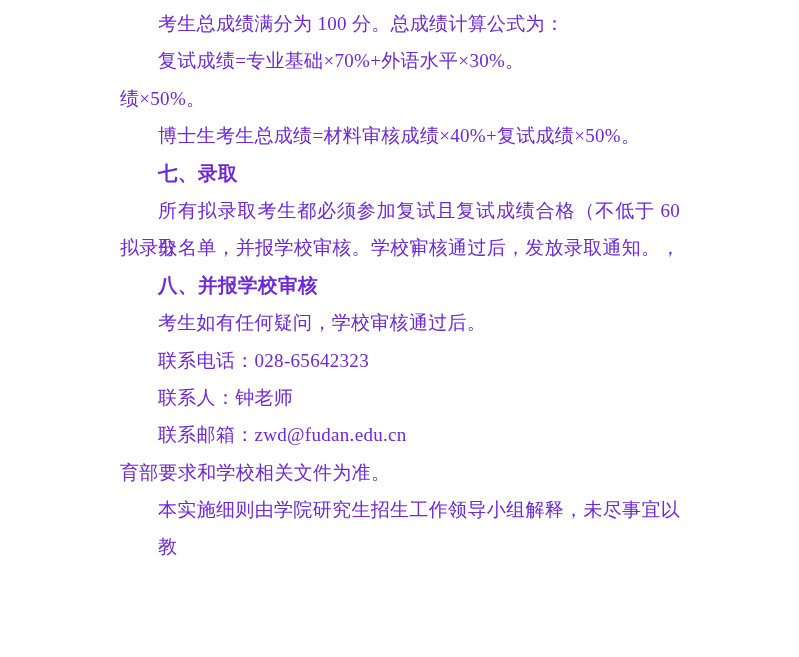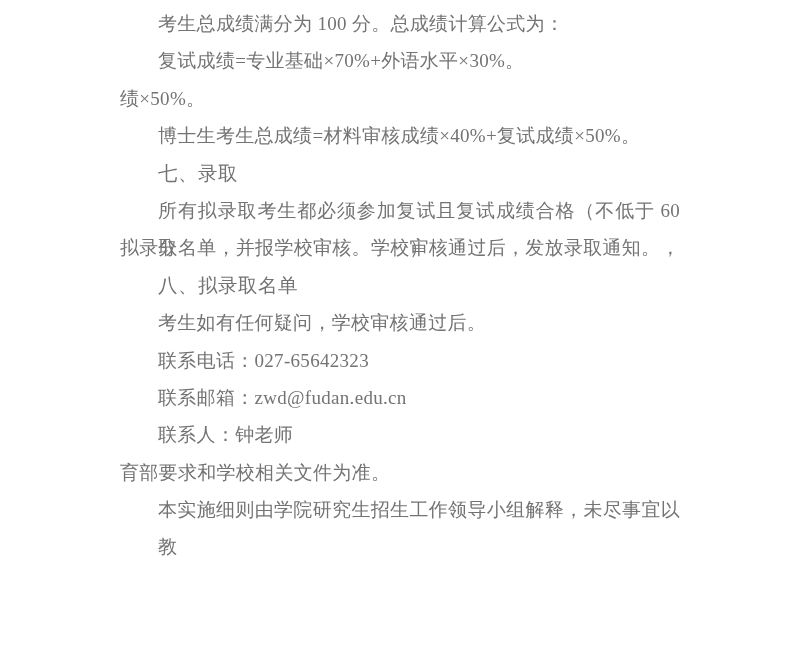--- a/index.html
+++ b/index.html
@@ -27,36 +27,36 @@
     width: 560px;
   }
   .line {
     display: block;
     width: 560px;
     height: 37.4px;
     line-height: 37.4px;
     font-size: 19px;
     letter-spacing: 0.3px;
     white-space: nowrap;
-    color: #737373;
+    color: #6d28d9;
   }
   .indent {
     padding-left: 38px;
     width: 522px;
   }
   
   .j {
     white-space: normal;
     text-align: justify;
     text-align-last: justify;
     letter-spacing: 0.2px;
   }
   .heading {
     font-family: "Liberation Sans", "DejaVu Sans", sans-serif;
-    font-weight: 400;
+    font-weight: 700;
     font-size: 19.5px;
     letter-spacing: 0.5px;
     margin: 0;
   }
 </style>
 </head>
 <body>
 
 <div class="page">
   <div class="text-block">
@@ -67,27 +67,27 @@
 
     <div class="line">绩×50%。</div>
 
     <div class="line indent">博士生考生总成绩=材料审核成绩×40%+复试成绩×50%。</div>
 
     <h2 class="line indent heading">七、录取</h2>
 
     <div class="line indent j">所有拟录取考生都必须参加复试且复试成绩合格（不低于 60 分），</div>
     <div class="line">拟录取名单，并报学校审核。学校审核通过后，发放录取通知。</div>
 
-    <h2 class="line indent heading">八、拟录取名单</h2>
+    <h2 class="line indent heading">八、并报学校审核</h2>
 
     <div class="line indent">考生如有任何疑问，学校审核通过后。</div>
 
-    <div class="line indent">联系电话：027-65642323</div>
+    <div class="line indent">联系电话：028-65642323</div>
+
+    <div class="line indent">联系人：钟老师</div>
 
     <div class="line indent">联系邮箱：zwd@fudan.edu.cn</div>
-
-    <div class="line indent">联系人：钟老师</div>
 
     <div class="line">育部要求和学校相关文件为准。</div>
     <div class="line indent j">本实施细则由学院研究生招生工作领导小组解释，未尽事宜以教</div>
 
   </div>
 </div>
 
 </body></html>

